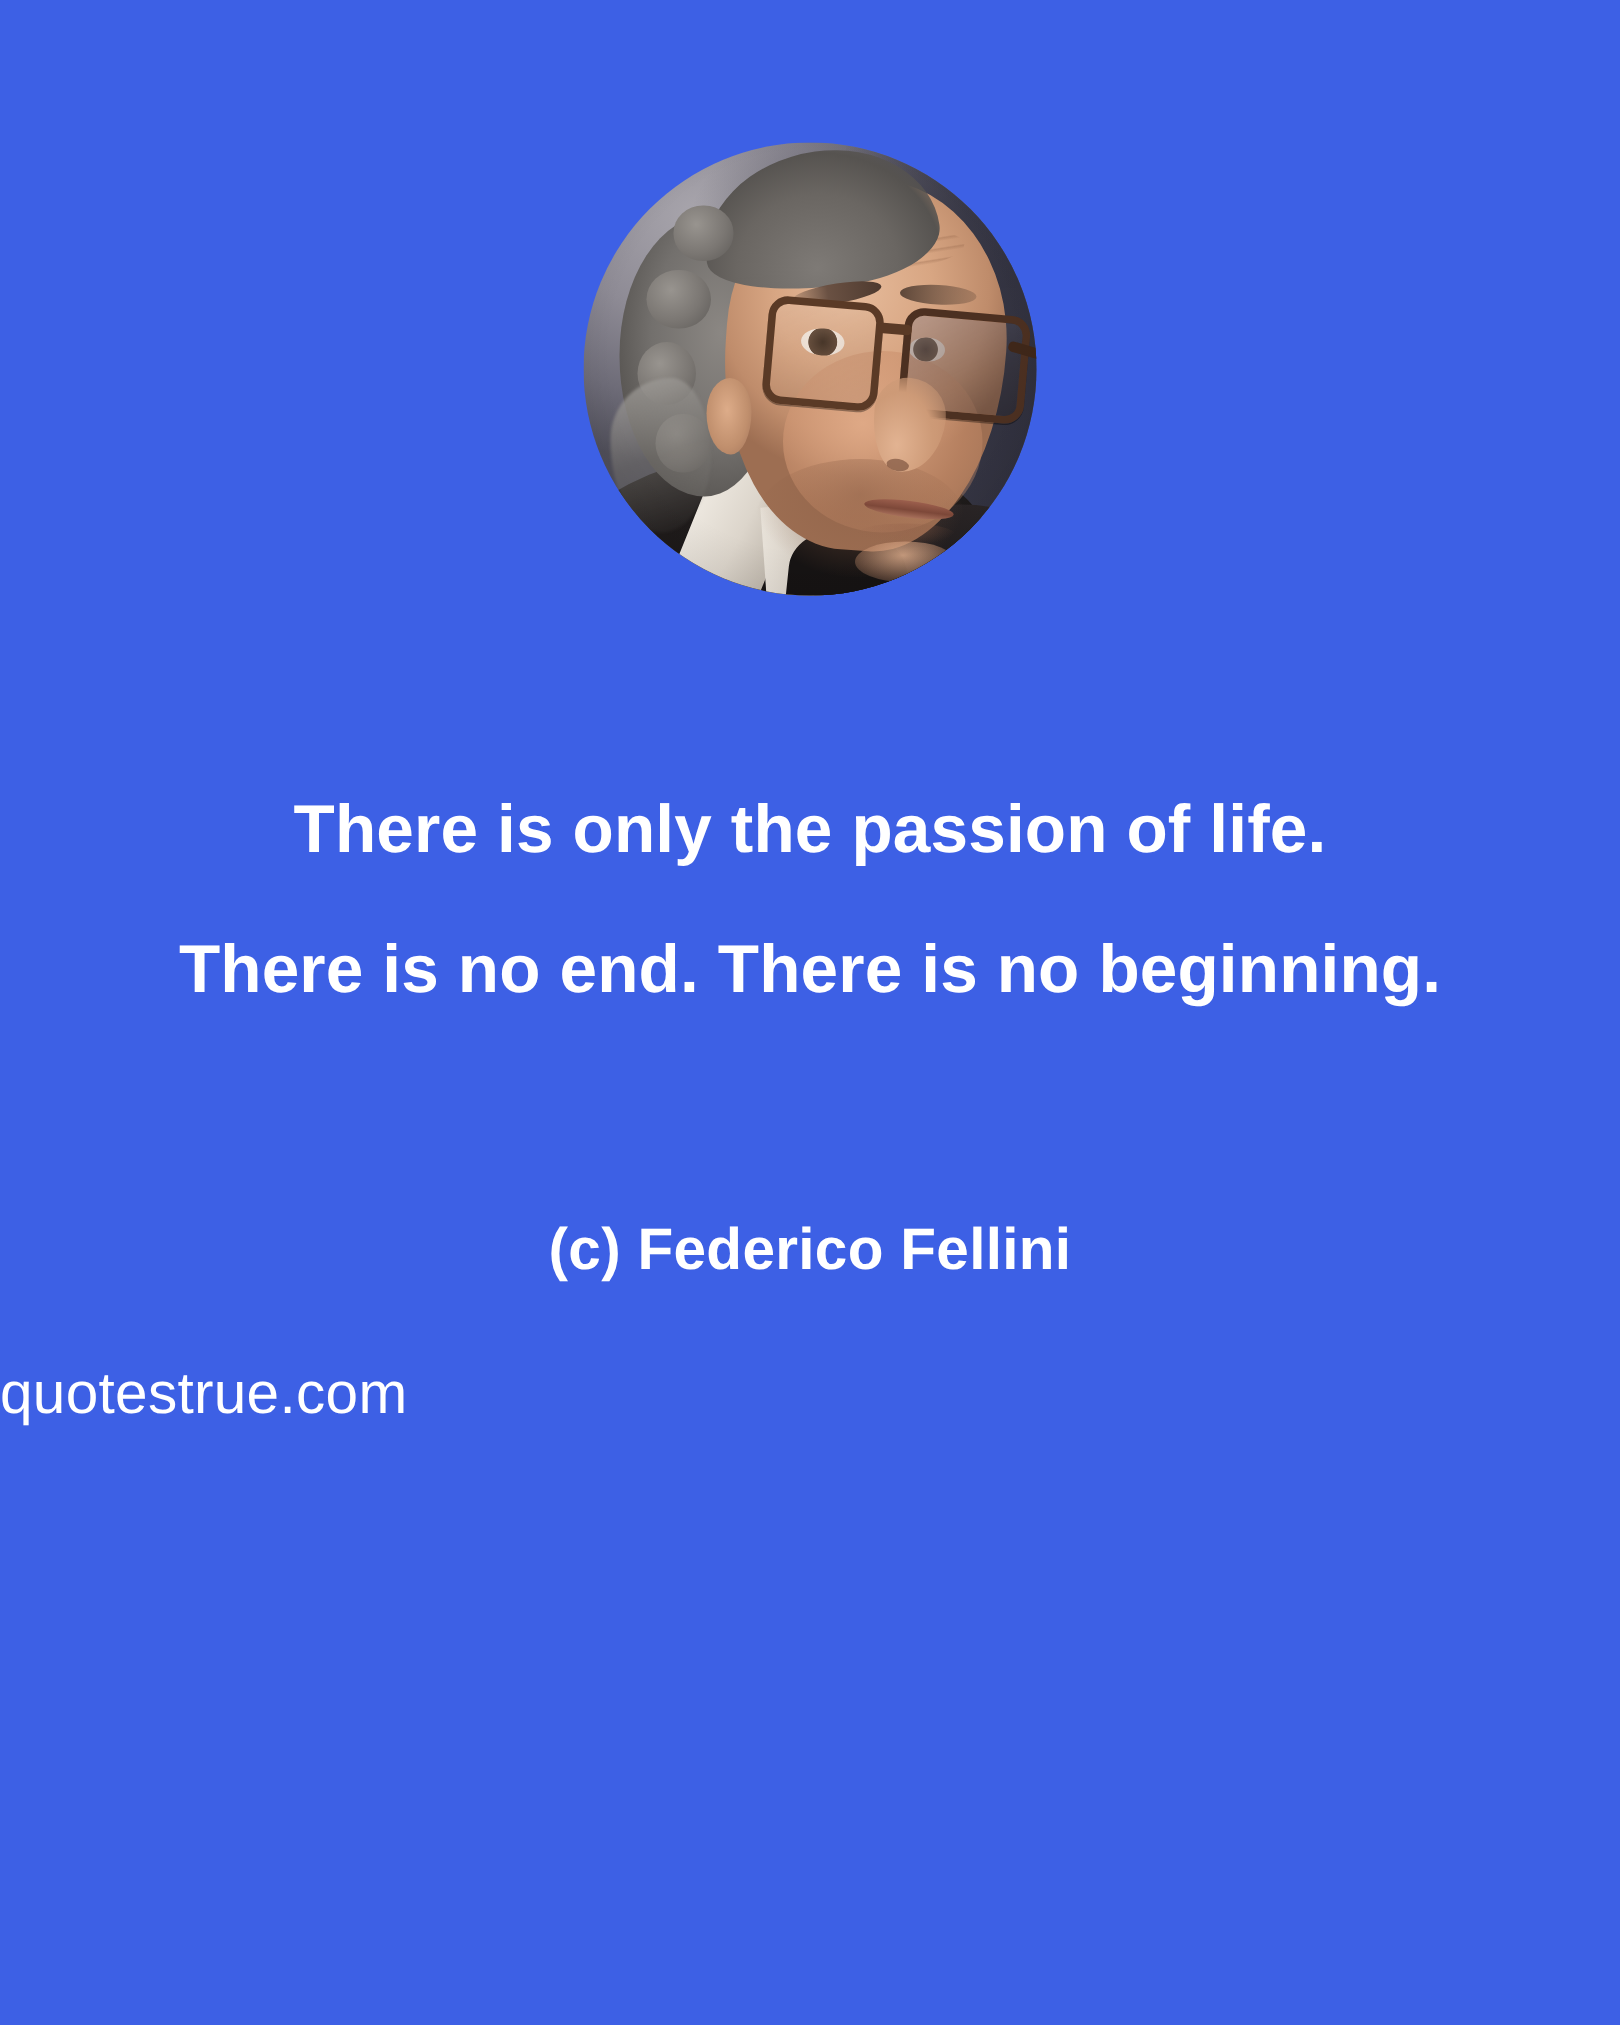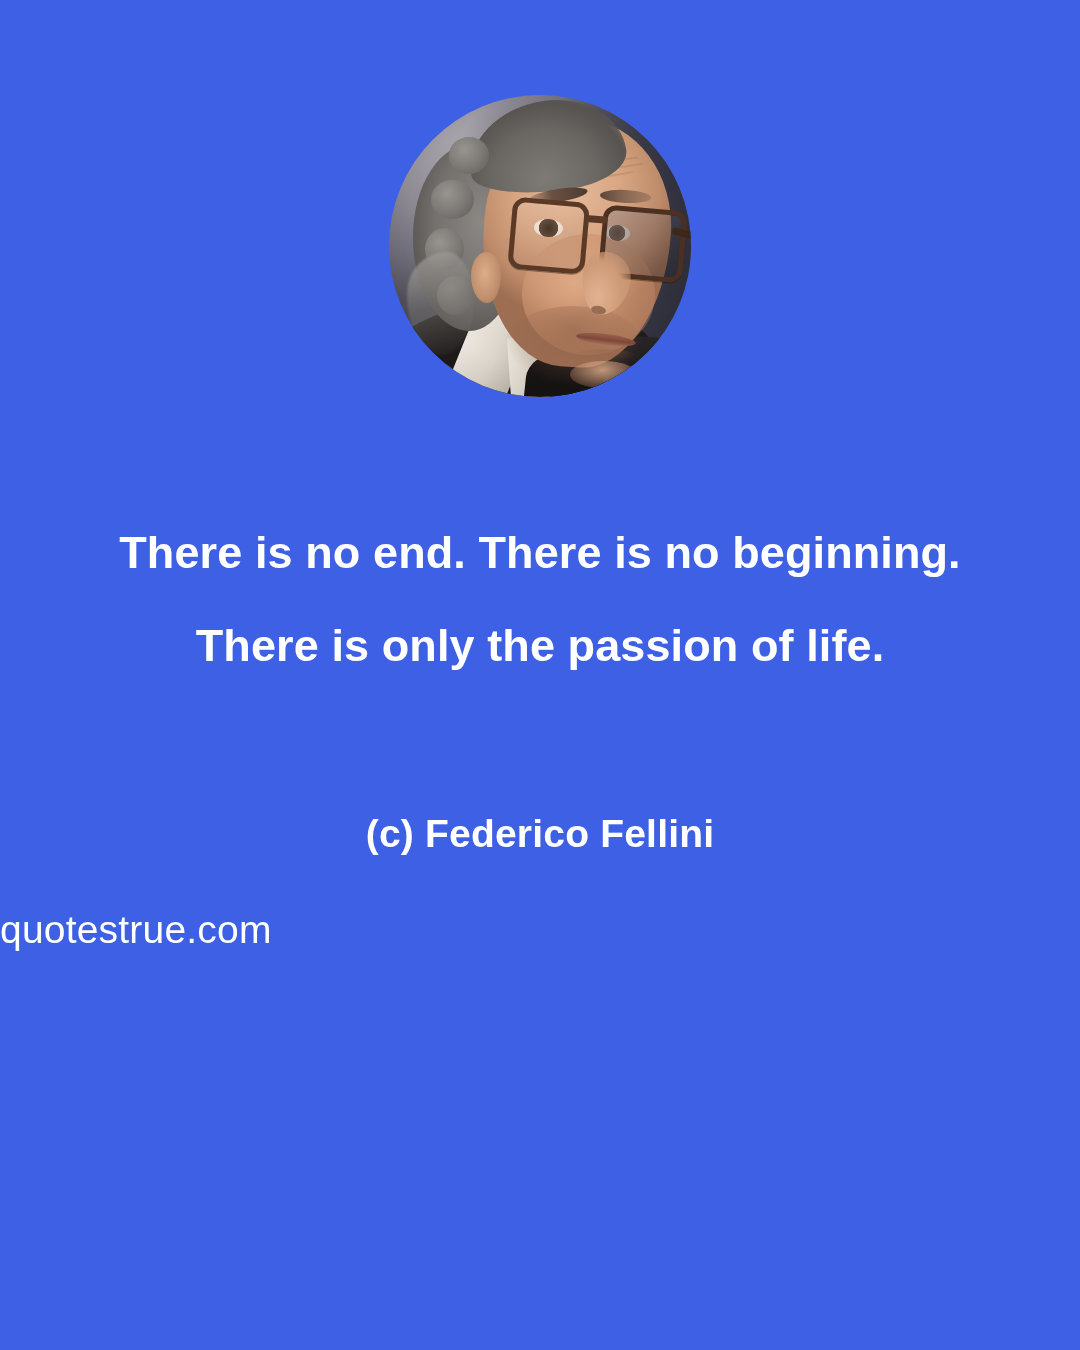--- a/index.html
+++ b/index.html
@@ -450,21 +450,21 @@
       <div class="nostril"></div>
       <div class="mouth"></div>
       <div class="lip-shadow"></div>
       <div class="chin"></div>
 
       <div class="photo-soften"></div>
     </div>
   </div>
 
   <div class="quote">
+    <span class="quote-line">There is only the passion of life.</span>
     <span class="quote-line">There is no end. There is no beginning.</span>
-    <span class="quote-line">There is only the passion of life.</span>
   </div>
 
   <div class="attribution">(c) Federico Fellini</div>
 
   <div class="site">quotestrue.com</div>
 
 </div>
 
 </body></html>

